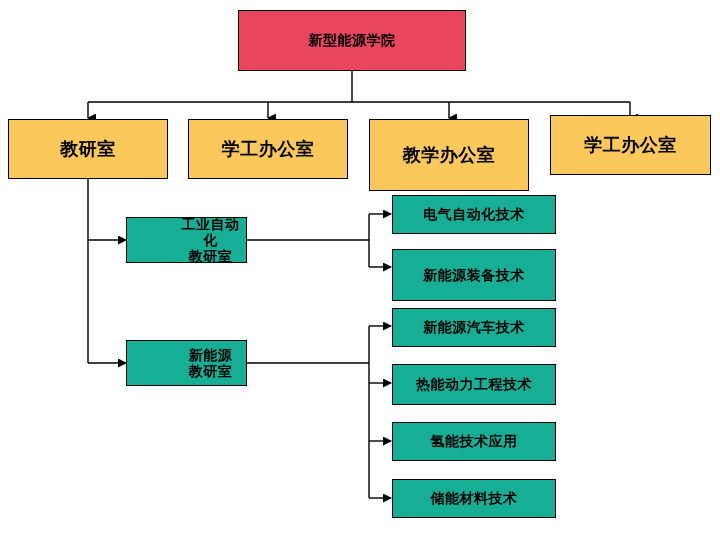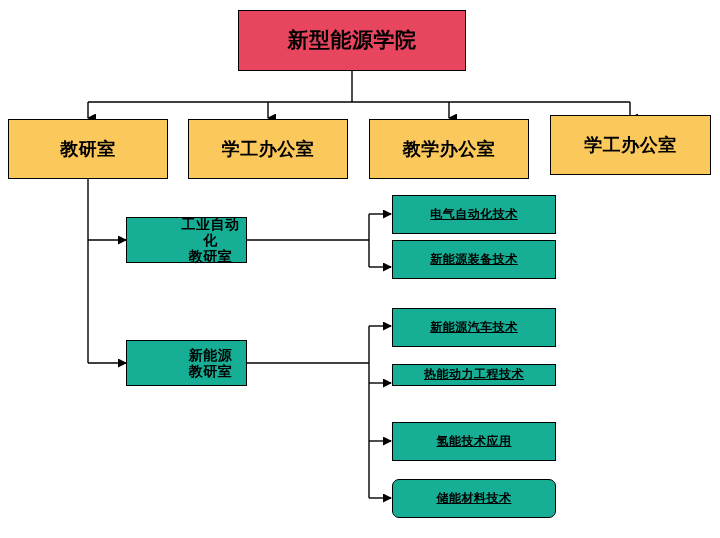--- a/index.html
+++ b/index.html
@@ -29,39 +29,38 @@
     align-items: center;
     justify-content: center;
     text-align: center;
     color: #000000;
     font-weight: bold;
     line-height: 1.15;
     letter-spacing: 0.5px;
   }
   .node-root {
     background: #E8455F;
-    font-size: 21px;
+    font-size: 14px;
   }
   .node-dept {
     background: #FBC85C;
     font-size: 18px;
   }
   .node-section {
     background: #16AE95;
     font-size: 14px;
     flex-direction: column;
     padding-left: 48px;
   }
   .node-section .line {
     display: block;
   }
   .node-program {
     background: #16AE95;
-    font-size: 12px;
-    text-decoration: underline;
+    font-size: 14px;
   }
   .connectors {
     position: absolute;
     left: 0;
     top: 0;
     width: 720px;
     height: 538px;
     pointer-events: none;
   }
 </style>
@@ -106,33 +105,33 @@
       <path d="M369,383 L391,383" marker-end="url(#arrow-right)"></path>
       <path d="M369,441 L391,441" marker-end="url(#arrow-right)"></path>
       <path d="M369,498 L391,498" marker-end="url(#arrow-right)"></path>
     </g>
   </svg>
 
   <div class="node node-root" style="left:238px; top:10px; width:228px; height:61px;">新型能源学院</div>
 
   <div class="node node-dept" style="left:8px; top:119px; width:160px; height:60px;">教研室</div>
   <div class="node node-dept" style="left:188px; top:119px; width:160px; height:60px;">学工办公室</div>
-  <div class="node node-dept" style="left:369px; top:119px; width:160px; height:60px;">教学办公室</div>
+  <div class="node node-dept" style="left:369px; top:119px; width:160px; height:72px;">教学办公室</div>
   <div class="node node-dept" style="left:550px; top:115px; width:161px; height:60px;">学工办公室</div>
 
   <div class="node node-section" style="left:126px; top:217px; width:121px; height:46px;">
     <span class="line">工业自动化</span>
     <span class="line">教研室</span>
   </div>
   <div class="node node-section" style="left:126px; top:340px; width:121px; height:46px;align-items:center;">
     <span class="line">新能源</span>
     <span class="line">教研室</span>
   </div>
 
   <div class="node node-program" style="left:392px; top:195px; width:164px; height:39px;">电气自动化技术</div>
-  <div class="node node-program" style="left:392px; top:240px; width:164px; height:39px;">新能源装备技术</div>
+  <div class="node node-program" style="left:392px; top:249px; width:164px; height:52px;">新能源装备技术</div>
 
   <div class="node node-program" style="left:392px; top:308px; width:164px; height:39px;">新能源汽车技术</div>
-  <div class="node node-program" style="left:392px; top:364px; width:164px; height:22px;">热能动力工程技术</div>
+  <div class="node node-program" style="left:392px; top:364px; width:164px; height:41px;">热能动力工程技术</div>
   <div class="node node-program" style="left:392px; top:422px; width:164px; height:39px;">氢能技术应用</div>
-  <div class="node node-program" style="left:392px; top:479px; width:164px; height:39px;border-radius:7px;">储能材料技术</div>
+  <div class="node node-program" style="left:392px; top:479px; width:164px; height:39px;">储能材料技术</div>
 
 </div>
 
 </body></html>

